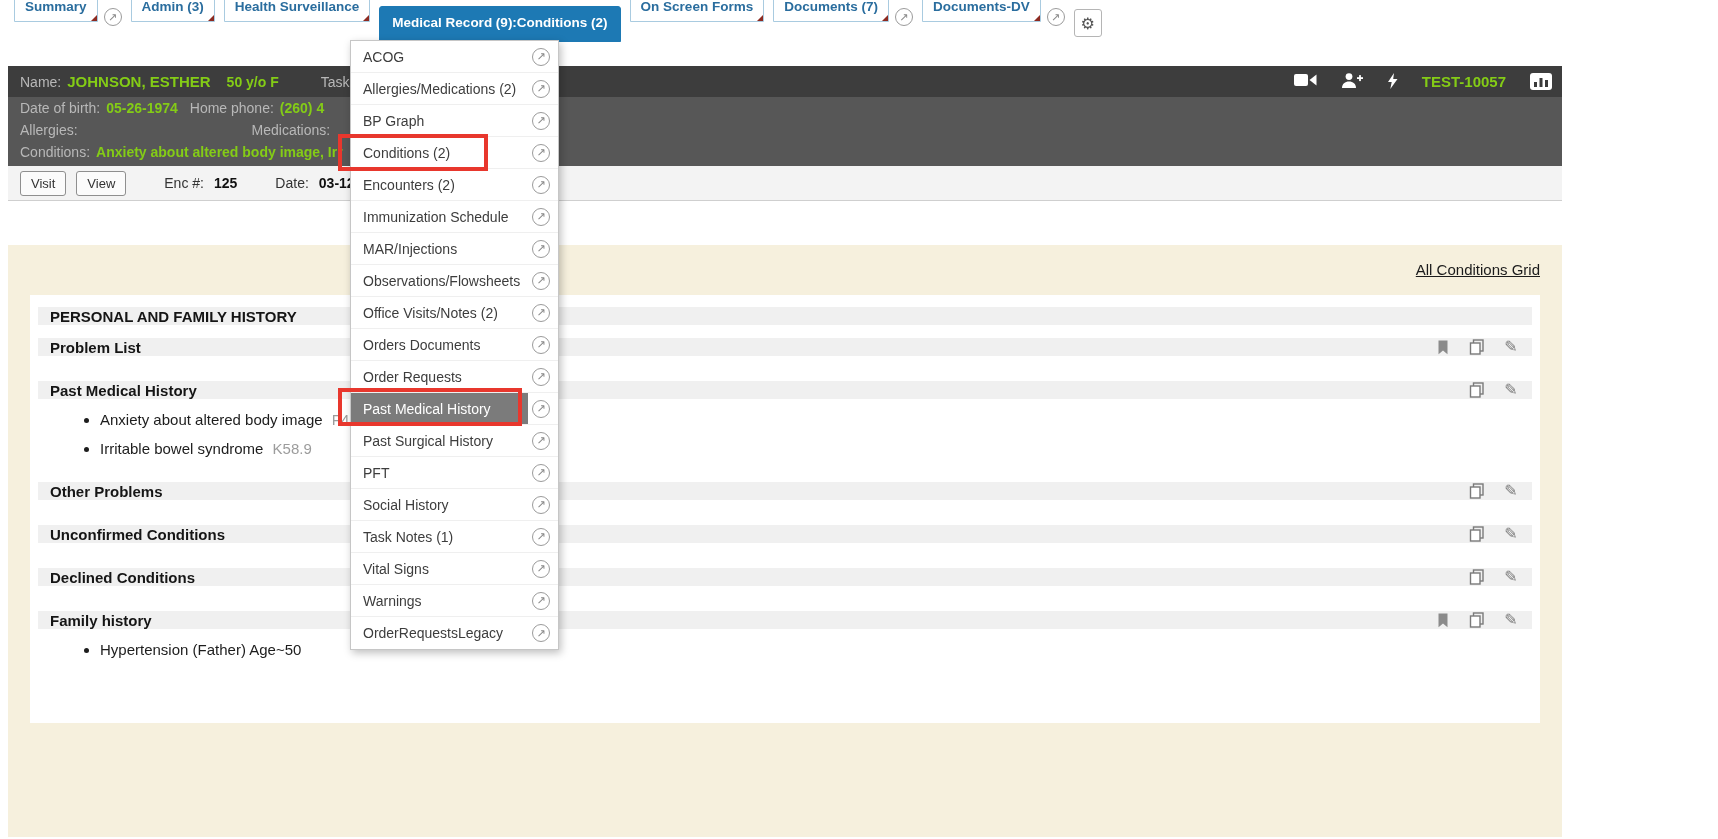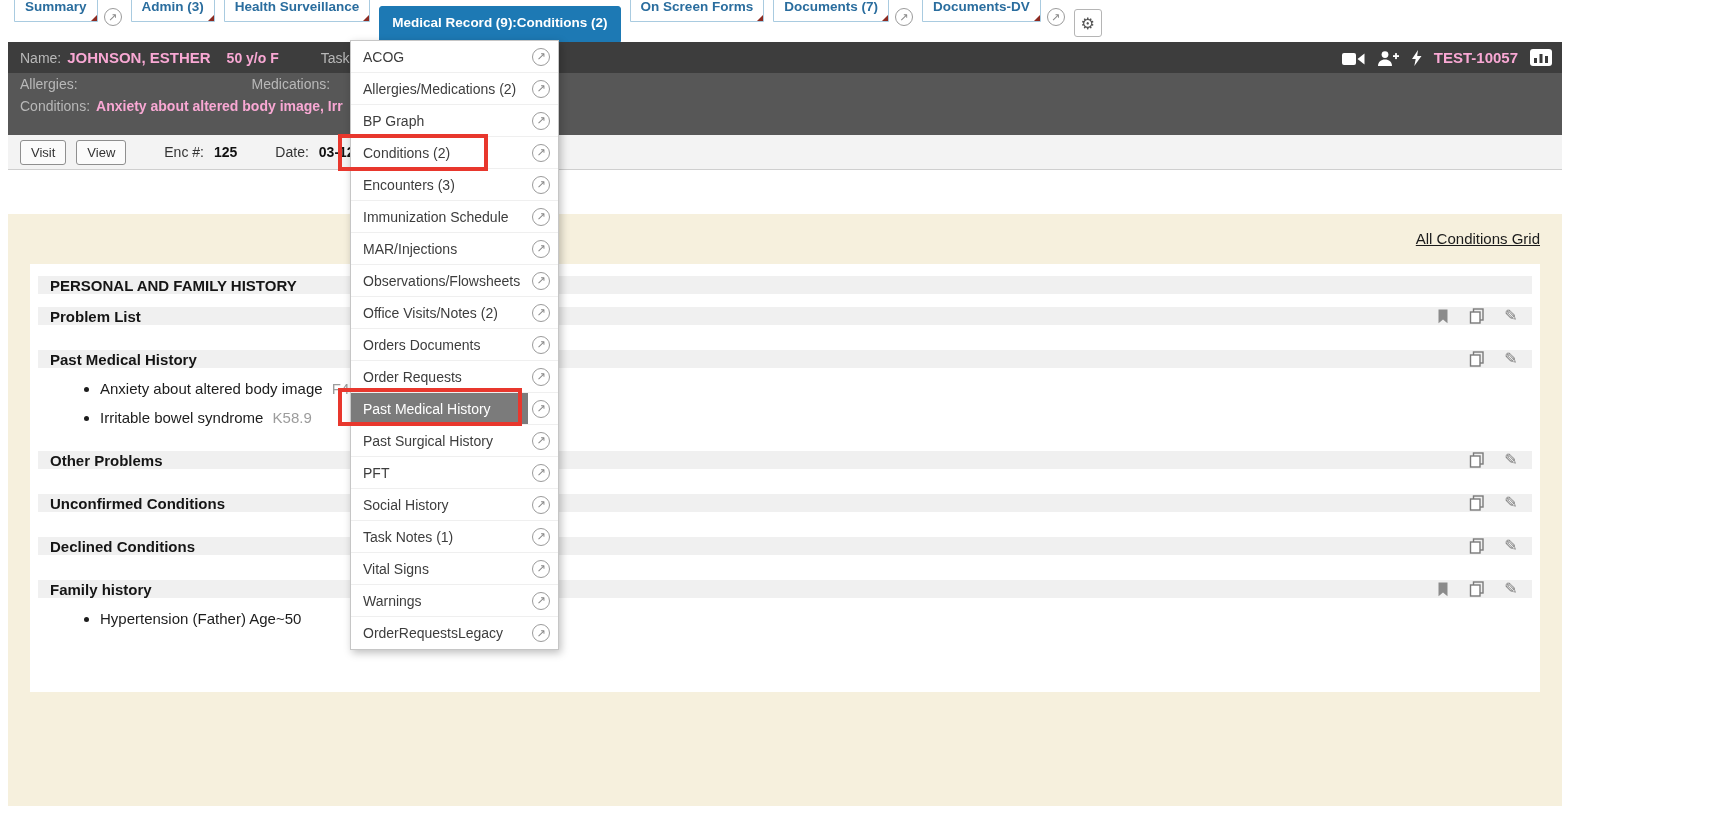--- a/index.html
+++ b/index.html
@@ -24,26 +24,26 @@
   .tab.active { background: #1d79b4; border-color: #1d79b4; color: #fff; margin-bottom: 0; padding: 8px 12px 11px; }
   .popout {
     display: inline-flex; width: 18px; height: 18px; border: 1px solid #9b9b9b; border-radius: 50%;
     align-items: center; justify-content: center; font-size: 11px; color: #8a8a8a;
     background: #fff; margin-left: 6px; font-weight: normal; flex: 0 0 auto;
   }
   .gear-btn { width: 28px; height: 28px; border: 1px solid #b5b5b5; border-radius: 3px; background: #fff;
     display: flex; align-items: center; justify-content: center; font-size: 16px; color: #555; margin-bottom: 5px; }
 
   
-  .pt-header { background: #575757; color: #fff; font-size: 14px; padding-bottom: 18px; }
+  .pt-header { background: #575757; color: #fff; font-size: 14px; padding-bottom: 3px; margin-top: 24px; }
   .pt-row1 { background: #3d3d3d; height: 31px; display: flex; align-items: center; padding: 0 10px 0 12px; }
   .pt-row { height: 22px; display: flex; align-items: center; padding: 0 12px; }
   .lbl { color: #b8b8b8; margin-right: 6px; white-space: nowrap; }
-  .val { color: #f9a8d4; font-weight: bold; white-space: nowrap; }
-  .hdr-right { margin-left: auto; display: flex; align-items: flex-end; gap: 12px; }
+  .val { color: #84cc16; font-weight: bold; white-space: nowrap; }
+  .hdr-right { margin-left: auto; display: flex; align-items: flex-start; gap: 24px; }
   .hdr-icon { display: inline-flex; align-items: center; }
 
   
   .visit-bar { height: 35px; background: #f3f3f3; border-bottom: 1px solid #cfcfcf;
     display: flex; align-items: center; padding: 2px 12px; gap: 10px; font-size: 14px; color: #222; }
   .vbtn { background: #fbfbfb; border: 1px solid #8f8f8f; border-radius: 3px; padding: 4px 10px; font-size: 13px; color: #333; cursor: pointer; }
   .visit-bar .lbl2 { color: #333; margin-left: 28px; }
   .visit-bar .bval { font-weight: bold; color: #111; }
 
   
@@ -165,20 +165,26 @@
           <svg width="22" height="17" viewBox="0 0 22 17">
               <rect width="22" height="17" rx="3" fill="#fff"></rect>
               <rect x="4" y="9" width="3" height="5" fill="#3a3a3a"></rect>
               <rect x="9.5" y="5" width="3" height="9" fill="#3a3a3a"></rect>
               <rect x="15" y="7" width="3" height="7" fill="#3a3a3a"></rect>
             </svg>
         </span>
       </div>
     </div>
     <div class="pt-row">
+      <span class="lbl">Date of birth:</span>
+      <span class="val">05-26-1974</span>
+      <span class="lbl" style="margin-left:12px;">Home phone:</span>
+      <span class="val">(260) 4</span>
+    </div>
+    <div class="pt-row">
       <span class="lbl">Allergies:</span>
       <span class="lbl" style="margin-left:168px;">Medications:</span>
     </div>
     <div class="pt-row">
       <span class="lbl">Conditions:</span>
       <span class="val">Anxiety about altered body image, Irr</span>
     </div>
   </div>
 
   <div class="visit-bar">
@@ -333,21 +339,21 @@
       <span class="mi-label">BP Graph</span>
         <span class="mi-spacer"></span>
       <span class="popout">↗</span>
     </div>
     <div class="menu-item">
       <span class="mi-label">Conditions (2)</span>
         <span class="mi-spacer"></span>
       <span class="popout">↗</span>
     </div>
     <div class="menu-item">
-      <span class="mi-label">Encounters (3)</span>
+      <span class="mi-label">Encounters (2)</span>
         <span class="mi-spacer"></span>
       <span class="popout">↗</span>
     </div>
     <div class="menu-item">
       <span class="mi-label">Immunization Schedule</span>
         <span class="mi-spacer"></span>
       <span class="popout">↗</span>
     </div>
     <div class="menu-item">
       <span class="mi-label">MAR/Injections</span>

